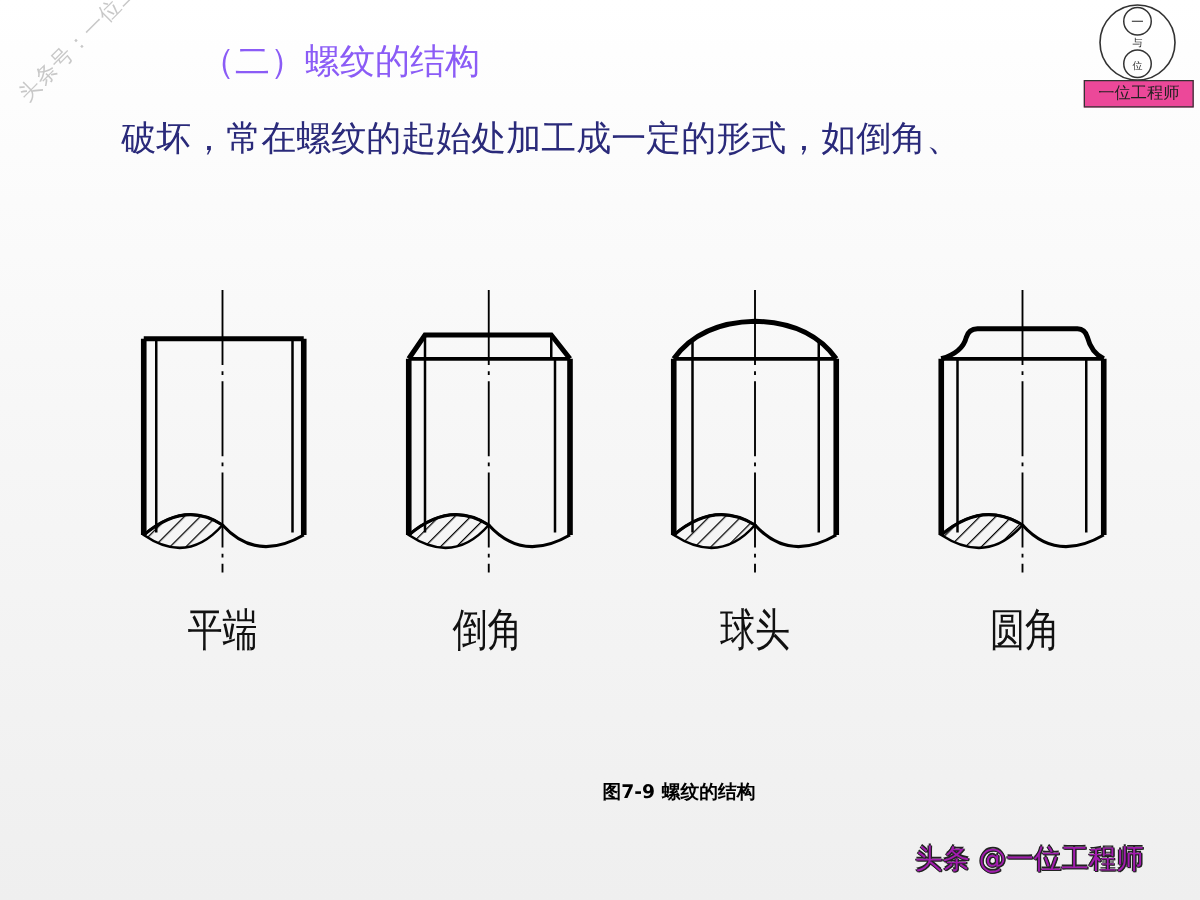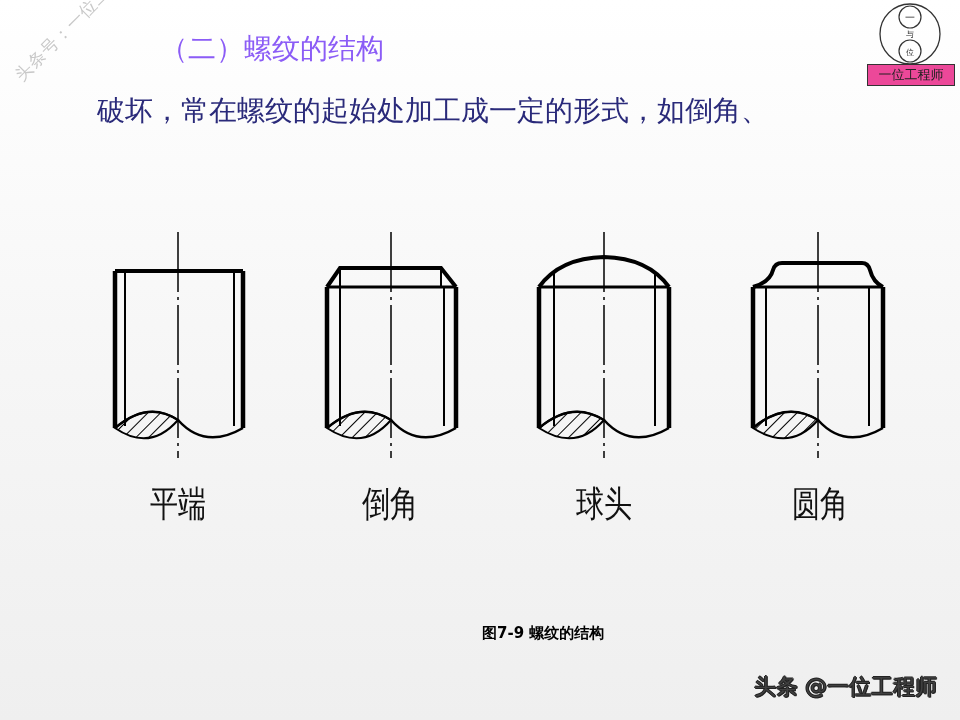--- a/index.html
+++ b/index.html
@@ -36,22 +36,22 @@
   .figure { position:absolute; left:0; top:225px; width:960px; height:250px; }
   .fig-label {
     position:absolute; top:480px; font-size:36px; color:#111;
     font-family:"DejaVu Serif", serif; transform: scaleX(0.78); transform-origin:left top;
   }
   .caption {
     position:absolute; left:440px; top:624px;
     font-size:15px; font-weight:bold; color:#000000;margin-left:42px;
   }
   .footer-mark {
-    position:absolute; left:754px; top:672px;
-    font-size:22px; color:#404040;
+    position:absolute; left:732px; top:672px;
+    font-size:22px; color:#a21caf;
     text-shadow: 1px 1px 0 #222, -1px 0 0 #222, 0 -1px 0 #222, 1px 0 0 #222, 0 1px 0 #222;
   }
 </style>
 </head>
 <body>
 
 <div class="watermark-diag">头条号：一位工程师</div>
 
 <svg class="logo" viewBox="0 0 90 86">
   <ellipse cx="44" cy="32" rx="30" ry="30" fill="none" stroke="#333" stroke-width="1.3"></ellipse>

